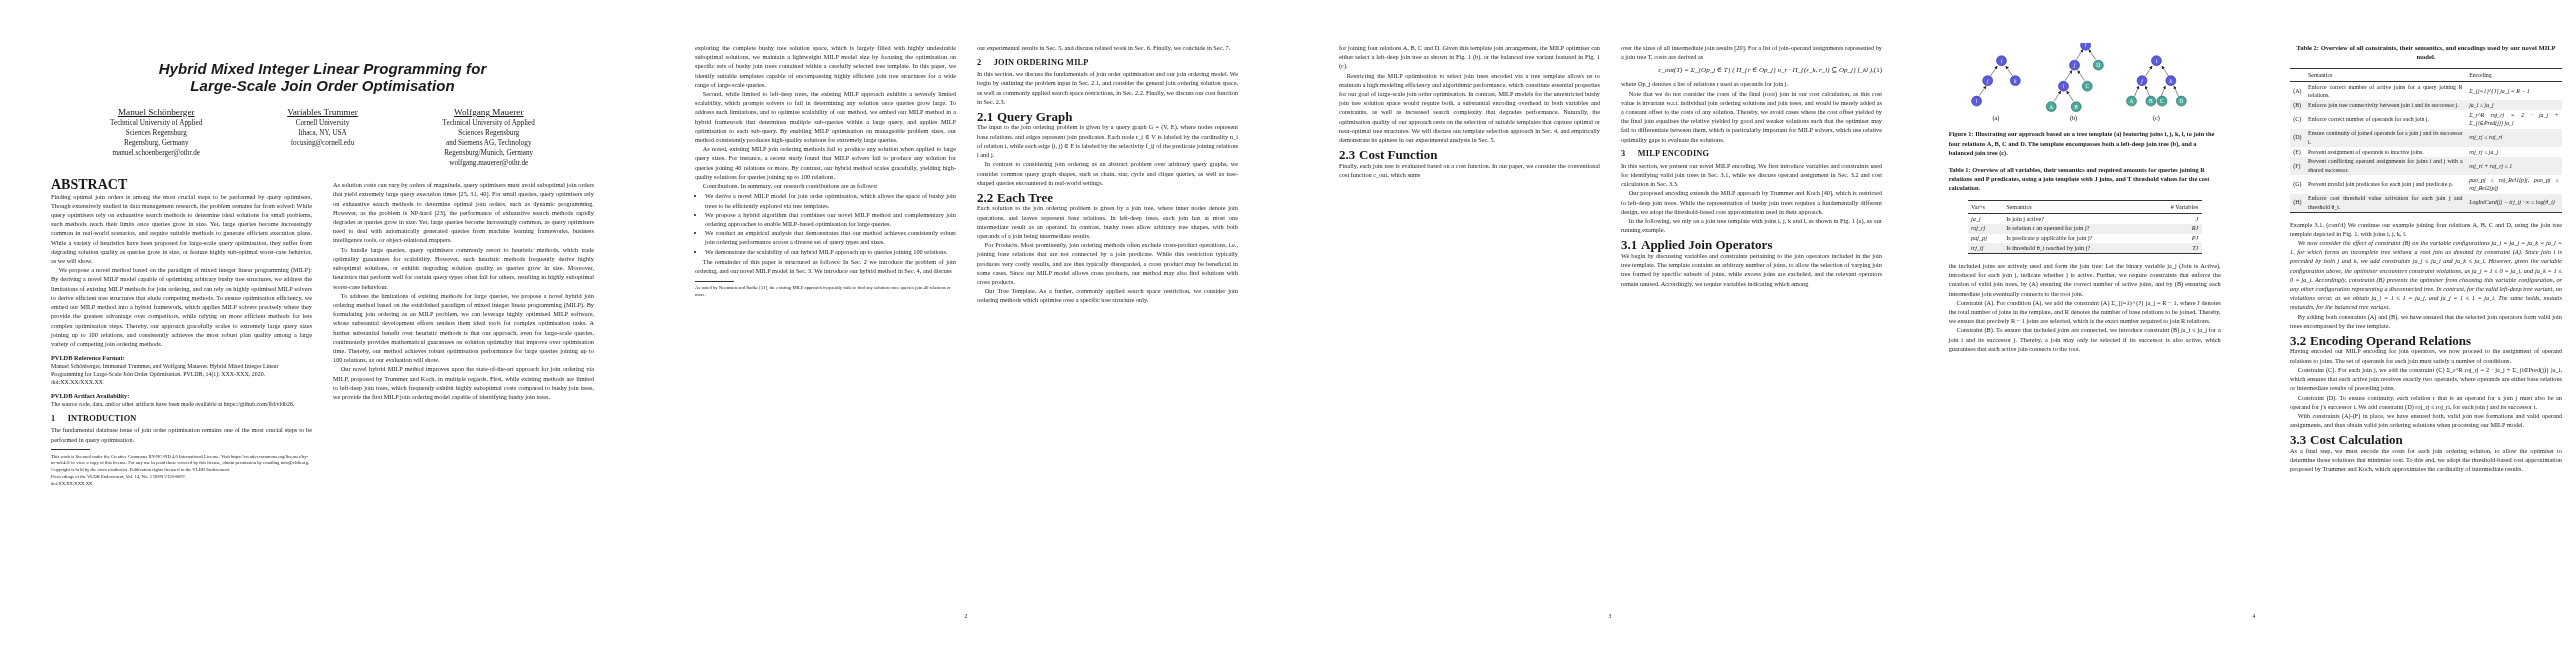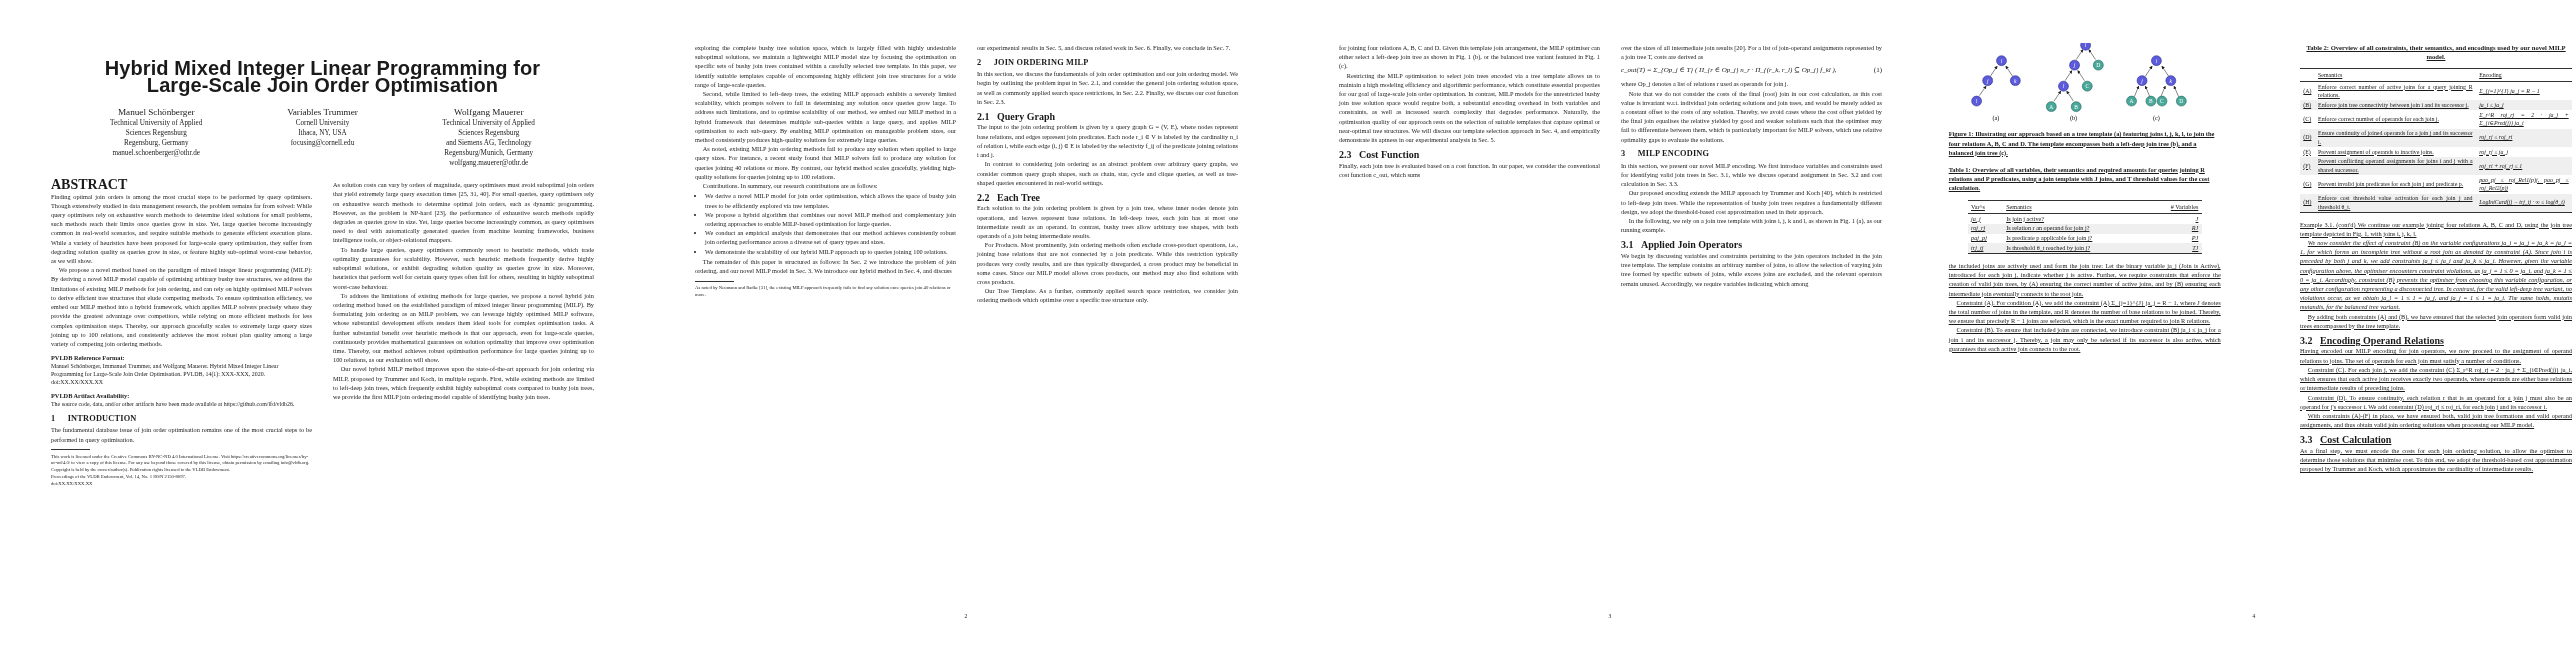--- a/index.html
+++ b/index.html
@@ -5,35 +5,35 @@
   html, body { margin:0; padding:0; background:#ffffff; }
   body { width:2576px; height:667px; overflow:hidden; font-family:"Liberation Serif","DejaVu Serif",serif; color:#1a1a1a; }
   .strip { display:flex; width:2576px; height:667px; }
   .page { width:644px; height:667px; position:relative; box-sizing:border-box; padding:43px 50px 0 51px; overflow:hidden; }
   .cols { display:flex; justify-content:space-between; }
   .col { width:261px; font-size:6.3px; line-height:9.2px; text-align:justify; hyphens:auto; }
   .col p { margin:0; text-indent:7.8px; }
   .col p.noind { text-indent:0; }
   .col p + p { margin-top:0; }
   .pagenum { position:absolute; bottom:48px; left:0; width:100%; text-align:center; font-size:5.6px; }
-  h1.title { font-family:"Liberation Sans","DejaVu Sans",sans-serif; font-weight:bold; font-size:20px; line-height:17px; text-align:center; margin:16.7px 0 12.2px 0; letter-spacing:0.1px; }
+  h1.title { font-family:"Liberation Sans","DejaVu Sans",sans-serif; font-weight:bold; font-size:15px; line-height:17px; text-align:center; margin:16.7px 0 12.2px 0; letter-spacing:0.1px;font-style:italic; }
   .authors { display:flex; justify-content:space-around; margin:0 16.7px 12.2px 16.7px; }
   .author { text-align:center; font-size:7.2px; line-height:10px; }
-  .author .name { font-size:9.2px; line-height:12.2px; }
+  .author .name { font-size:9.2px; line-height:12.2px;text-decoration:underline; }
   h2.sec { font-family:"Liberation Serif",serif; font-size:8.3px; font-weight:bold; margin:5.6px 0 2.2px 0; letter-spacing:0.2px; }
   h2.sec .num { display:inline-block; width:16.7px; }
-  h3.sub { font-size:10px; font-weight:bold; margin:5.6px 0 1.7px 0; }
+  h3.sub { font-size:13px; font-weight:bold; margin:5.6px 0 1.7px 0; }
   h3.sub .num { display:inline-block; width:20px; }
   .abstract-h { font-size:14px; font-weight:bold; margin:0 0 2.2px 0; }
   .meta-h { font-weight:bold; font-size:6.3px; margin-top:4.4px; }
   .meta { font-size:5.9px; line-height:8.3px; text-align:left; }
   .footrule { width:39px; border-top:0.4px solid #333; margin:5.6px 0 3.3px 0; }
   .footnote { font-size:4.7px; line-height:6.7px; text-align:left; }
   .eq { display:flex; justify-content:space-between; align-items:center; margin:4.4px 0 4.4px 0; font-style:italic; font-size:7px; }
-  .eq .body { flex:1; text-align:left; }
+  .eq .body { flex:1; text-align:right; }
   .eq .tag { font-style:normal; }
   .fig { text-align:center; }
   .fig svg { display:block; margin:0 auto; }
   .caption { font-weight:bold; font-size:6.4px; line-height:9.2px; text-align:left; margin:3.3px 0 7.8px 0; }
   table.t { border-collapse:collapse; width:100%; font-size:6.2px; line-height:8.6px; }
   table.t thead th { border-top:0.9px solid #333; border-bottom:0.6px solid #333; text-align:left; font-weight:normal; padding:1.7px 3.3px; }
   table.t tbody td { padding:0.6px 3.3px; }
   table.t tbody tr:nth-child(even) td { background:#efefef; }
   table.t tbody tr:last-child td { border-bottom:0.9px solid #333; }
   table.t td.r, table.t th.r { text-align:right; }
@@ -151,21 +151,21 @@
         <p class="noind">In this section, we present our novel MILP encoding. We first introduce variables and constraints used for identifying valid join trees in Sec. 3.1, while we discuss operand assignment in Sec. 3.2 and cost calculation in Sec. 3.3.</p>
         <p>Our proposed encoding extends the MILP approach by Trummer and Koch [40], which is restricted to left-deep join trees. While the representation of bushy join trees requires a fundamentally different design, we adopt the threshold-based cost approximation used in their approach.</p>
         <p>In the following, we rely on a join tree template with joins i, j, k and l, as shown in Fig. 1 (a), as our running example.</p>
         <h3 class="sub"><span class="num">3.1</span><span>Applied Join Operators</span></h3>
         <p class="noind">We begin by discussing variables and constraints pertaining to the join operators included in the join tree template. The template contains an arbitrary number of joins, to allow the selection of varying join tree formed by specific subsets of joins, while excess joins are excluded, and the relevant operators remain unused. Accordingly, we require variables indicating which among</p>
       </div>
     </div>
     <div class="pagenum">3</div>
   </div>
 
-  <div class="page" style="padding-left:16.7px; padding-right:4px;text-decoration:underline;">
+  <div class="page" style="padding-left:16.7px; padding-right:14px;">
     <div class="cols">
       <div class="col" style="width:272px;">
         <div class="fig">
           <svg width="245" height="83" viewBox="0 0 440 150" style="font-size:11.4px">
             <defs>
               <marker id="ah" markerWidth="6" markerHeight="6" refX="5" refY="3" orient="auto">
                   <path d="M0,0 L6,3 L0,6 z" fill="#222"></path>
                 </marker>
             </defs>
 

